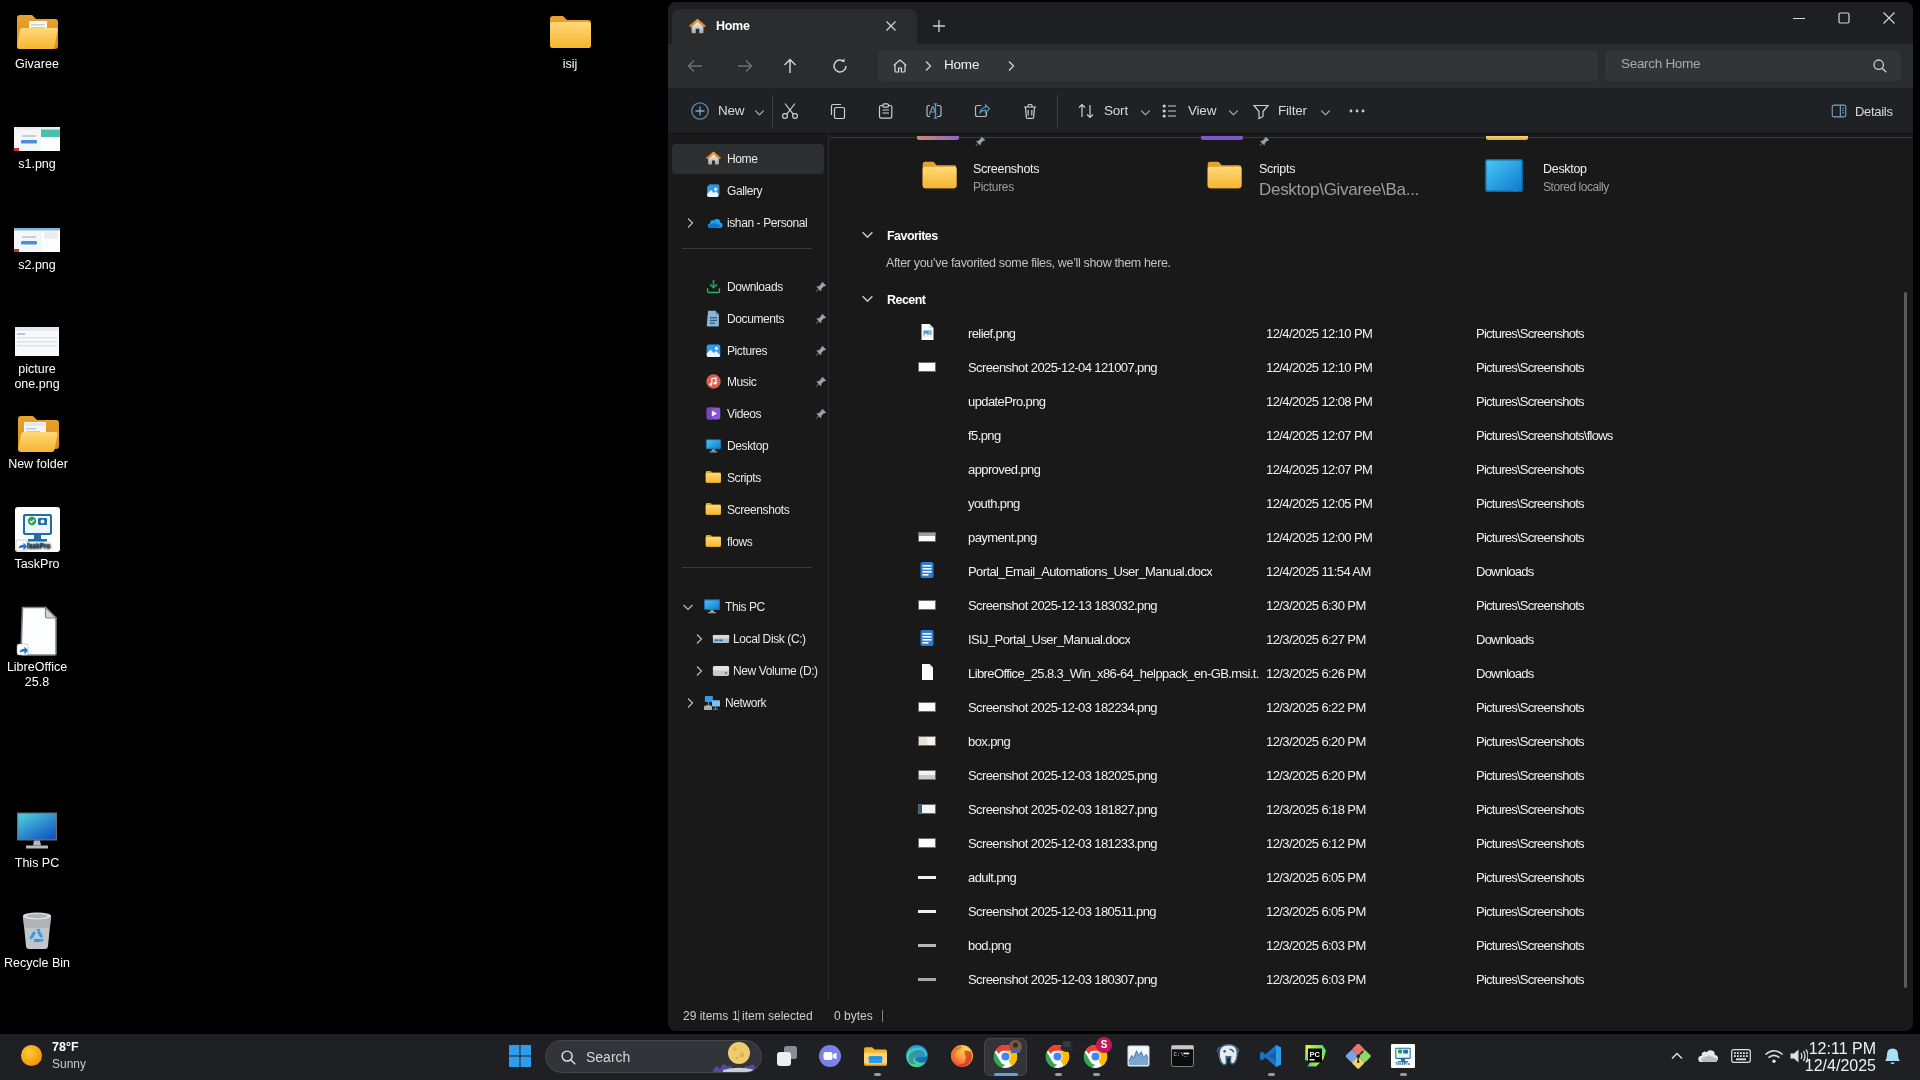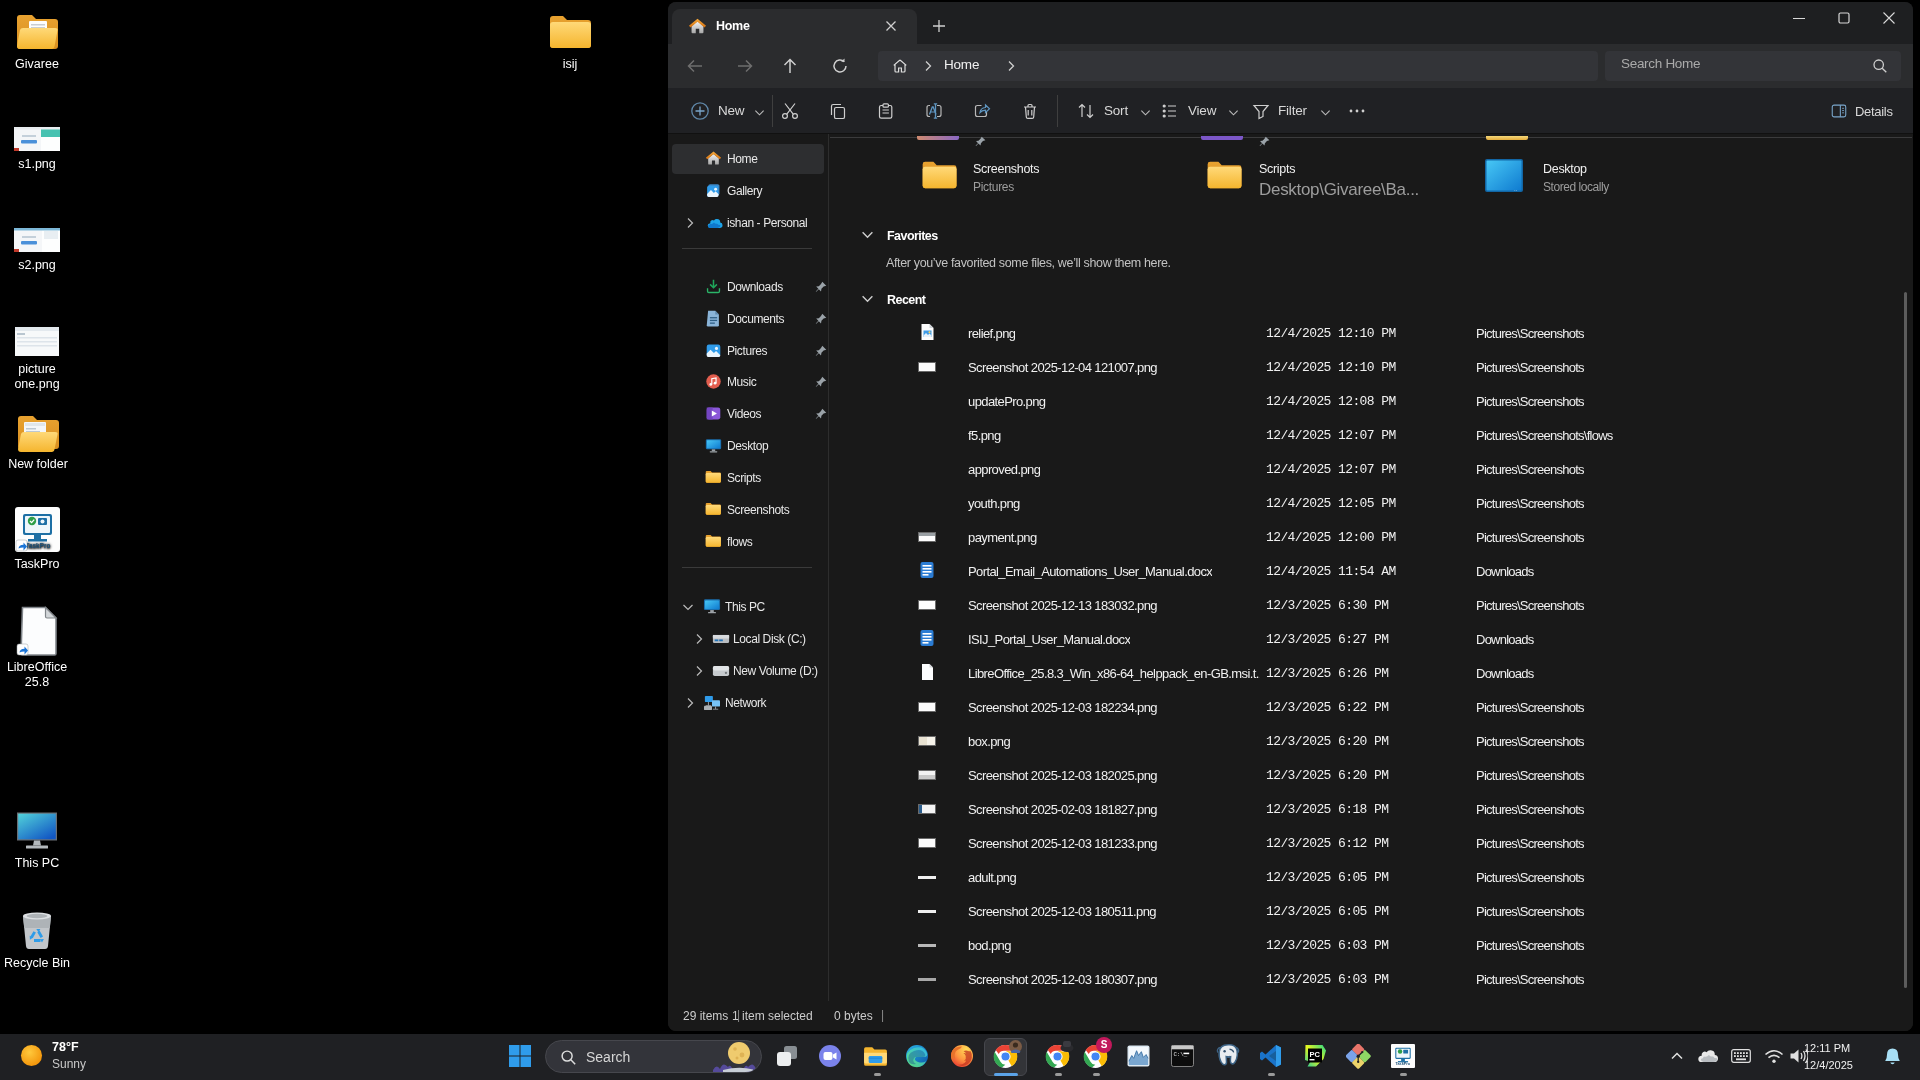--- a/index.html
+++ b/index.html
@@ -26,21 +26,21 @@
 
 #sidebar { position:absolute; left:0; top:132px; width:160px; bottom:30px; background:#191919; }
 .srow { position:absolute; left:4px; width:152px; height:30px; border-radius:4px;
   color:#e8e8e8; font-size:12px; }
 .srow .lbl { position:absolute; left:55px; top:8px; white-space:nowrap; letter-spacing:-0.4px; font-size:12px; }
 .pin { position:absolute; left:142px; top:8px; width:14px; height:14px; }
 #divider { position:absolute; left:160px; top:132px; width:1px; bottom:30px; background:#2d2d2d; }
 
 .row { position:absolute; left:176px; height:34px; width:1040px; color:#f0f0f0; font-size:13px; }
 .rname { position:absolute; left:104px; top:10px; white-space:nowrap; letter-spacing:-0.6px; max-width:292px; overflow:hidden;margin-left:20px;}
-.rdate { position:absolute; left:422px; top:10px; white-space:nowrap; letter-spacing:-0.6px;font-family:Liberation Mono, monospace;}
+.rdate { position:absolute; left:422px; top:10px; white-space:nowrap; letter-spacing:-0.6px;}
 .rpath { position:absolute; left:632px; top:10px; white-space:nowrap; letter-spacing:-0.75px;}
 .ricon { position:absolute; left:74px; top:8px; width:18px; height:18px; }
 
 #status { position:absolute; left:0; bottom:0; width:100%; height:30px; background:#191919;
   color:#cccccc; font-size:12px; }
 
 #taskbar { position:absolute; left:0; top:1034px; width:1920px; height:46px; background:#1f2023; }
 .dot { position:absolute; top:39px; width:7px; height:3px; border-radius:2px; background:#9a9a9a; }
 </style>
 </head>
@@ -920,18 +920,18 @@
   </svg>
   <svg class="abs" style="left:1764px;top:15px" width="20" height="15" viewBox="0 0 20 15">
     <path d="M1.5 5.5 Q10 -2 18.5 5.5" stroke="#e0e0e0" stroke-width="1.6" fill="none"></path>
     <path d="M4.5 8.7 Q10 4 15.5 8.7" stroke="#e0e0e0" stroke-width="1.6" fill="none"></path>
     <circle cx="10" cy="12.3" r="1.7" fill="#e0e0e0"></circle>
   </svg>
   <svg class="abs" style="left:1789px;top:14px" width="19" height="16" viewBox="0 0 19 16">
     <path d="M1.5 5.5 h3.5 L9.5 1.5 v13 L5 10.5 H1.5 Z" fill="#e0e0e0"></path>
     <path d="M12 5 q1.8 3 0 6 M14.5 3 q3 5 0 10 M17 1.5 q4.2 6.5 0 13" stroke="#e0e0e0" stroke-width="1.3" fill="none"></path>
   </svg>
-  <div class="abs" style="right:44px;top:6px;width:72px;color:#f0f0f0;font-size:11px;line-height:17px">12:11 PM<br>12/4/2025</div>
+  <div class="abs" style="right:44px;top:6px;width:72px;text-align:right;color:#f0f0f0;font-size:16px;line-height:17px">12:11 PM<br>12/4/2025</div>
   <svg class="abs" style="left:1884px;top:13px" width="17" height="19" viewBox="0 0 17 19">
     <path d="M8.5 1.5 q5.5 0 5.5 6 q0 4.5 1.8 6.5 H1.2 q1.8-2 1.8-6.5 q0-6 5.5-6 Z" fill="#a8dff5"></path>
     <path d="M6.3 15.5 a2.3 2.3 0 0 0 4.4 0 Z" fill="#a8dff5"></path>
   </svg>
 </div>
 
 </body></html>

